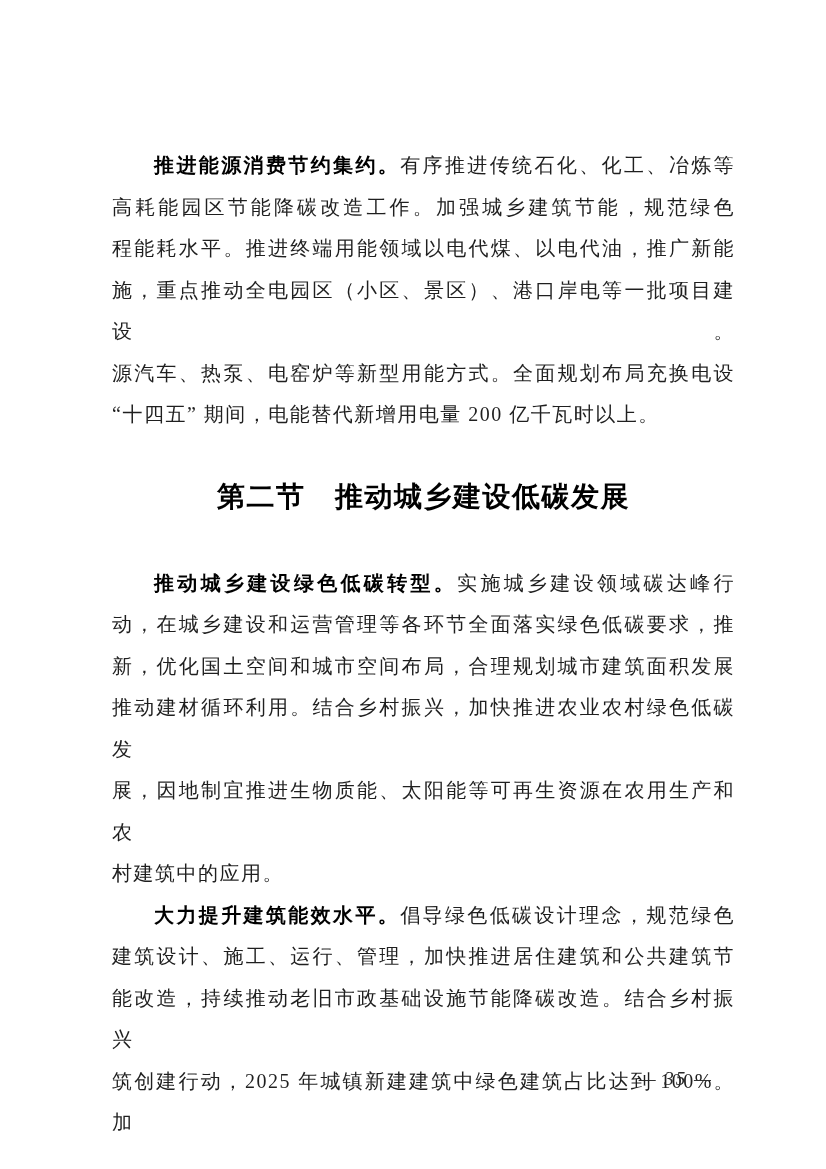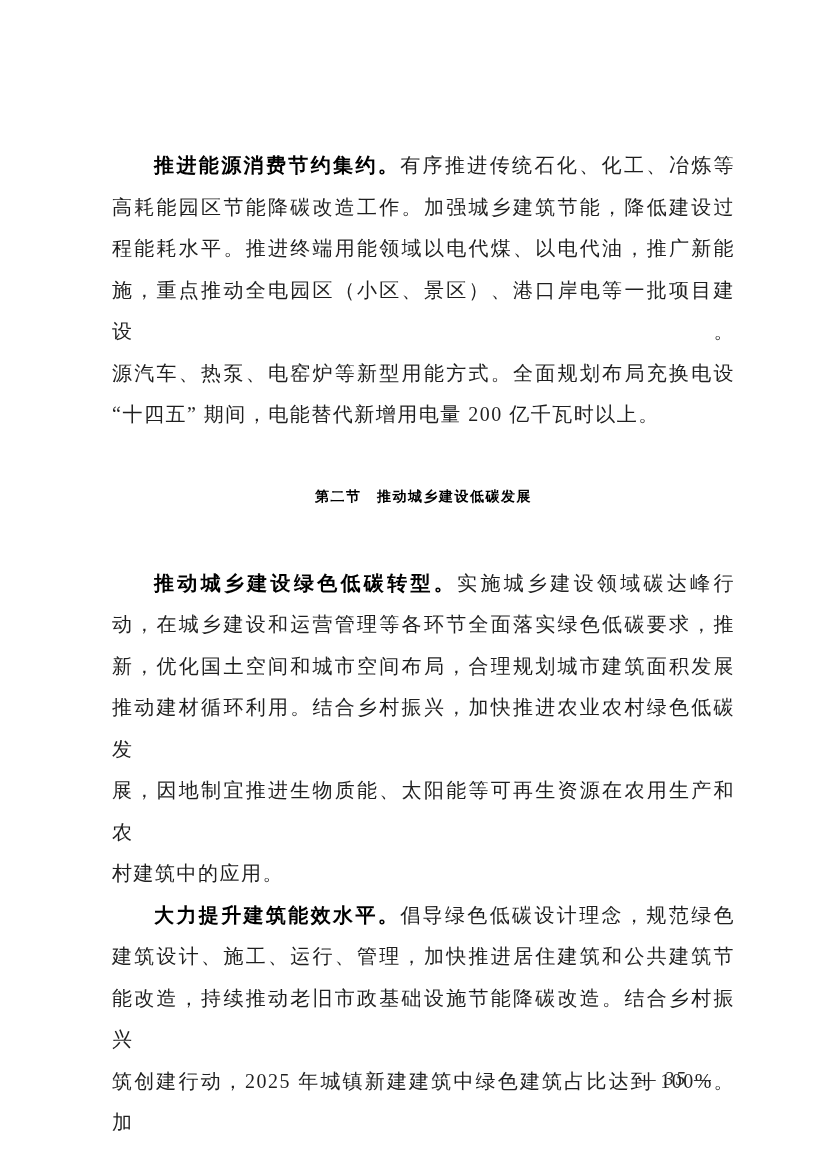--- a/index.html
+++ b/index.html
@@ -39,21 +39,21 @@
     text-align-last: justify;
   }
   .line.ind {
     text-indent: 42px;
   }
   .b {
     font-weight: 700;
     color: #000000;
   }
   .section-heading {
-    font-size: 14px;
+    font-size: 28px;
     font-weight: 700;
     color: #000000;
     text-align: center;
     line-height: 42px;
     margin: 40px 0 45px 0;
     letter-spacing: 1.5px;
   }
   .footer {
     position: absolute;
     top: 1068px;
@@ -64,21 +64,21 @@
     font-style: italic;
   }
 </style>
 </head>
 <body>
 
 <div class="page">
   <div class="content">
     <div class="para">
         <div class="line j ind"><span class="b">推进能源消费节约集约。</span><span>有序推进传统石化、化工、冶炼等</span></div>
-        <div class="line j"><span>高耗能园区节能降碳改造工作。加强城乡建筑节能，降低建设过</span></div>
+        <div class="line j"><span>高耗能园区节能降碳改造工作。加强城乡建筑节能，规范绿色</span></div>
         <div class="line j"><span>程能耗水平。推进终端用能领域以电代煤、以电代油，推广新能</span></div>
         <div class="line j"><span>施，重点推动全电园区（小区、景区）、港口岸电等一批项目建设。</span></div>
         <div class="line j"><span>源汽车、热泵、电窑炉等新型用能方式。全面规划布局充换电设</span></div>
         <div class="line"><span>“十四五” 期间，电能替代新增用电量 200 亿千瓦时以上。</span></div>
       </div>
 
     <div class="section-heading">第二节　推动城乡建设低碳发展</div>
 
     <div class="para">
         <div class="line j ind"><span class="b">推动城乡建设绿色低碳转型。</span><span>实施城乡建设领域碳达峰行</span></div>

